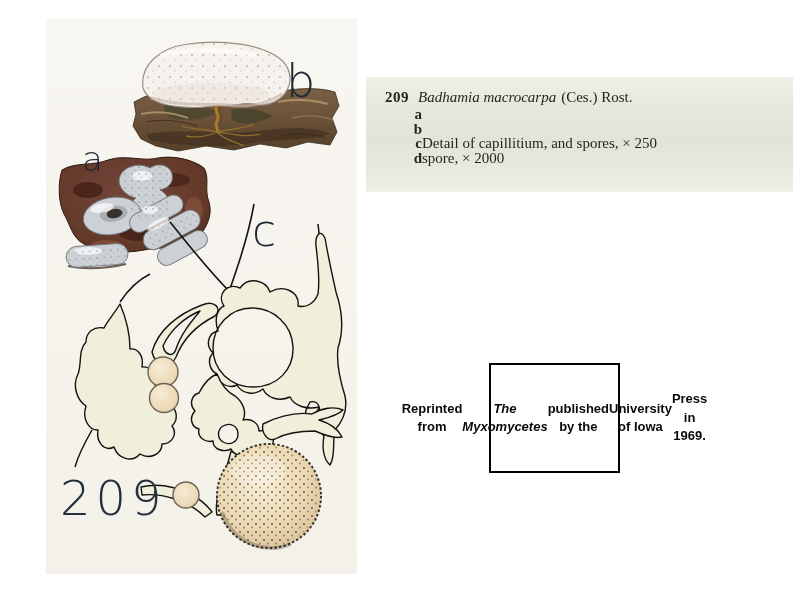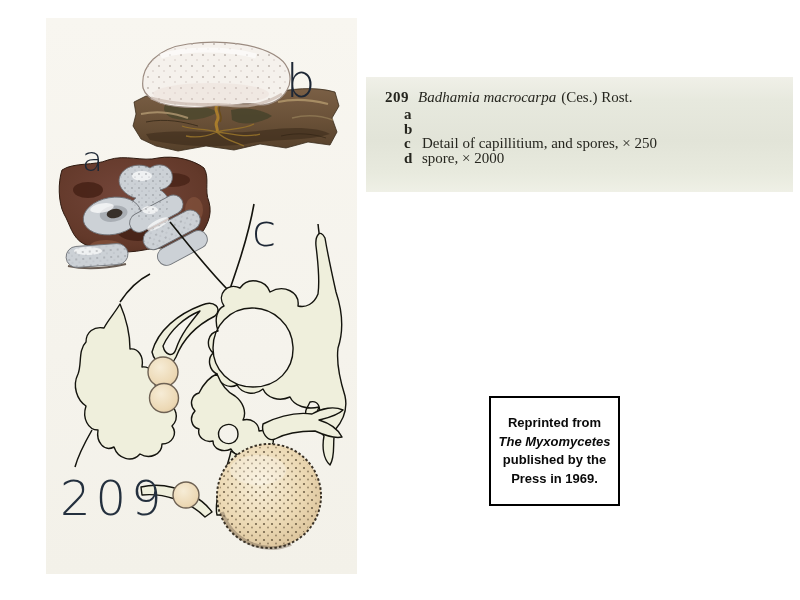--- a/index.html
+++ b/index.html
@@ -13,32 +13,32 @@
   .fig-label{position:absolute;color:#1d2735;font-family:"DejaVu Sans",sans-serif;
              font-weight:300;line-height:1;}
   .lab-a{left:36px;top:124px;font-size:34px;}
   .lab-b{left:240px;top:40px;font-size:46px;}
   .lab-c{left:206px;top:191px;font-size:44px;}
   .lab-209{left:14px;top:456px;font-size:48px;letter-spacing:5px;color:#24303e;}
 
   
   .caption{position:absolute;left:366px;top:77px;width:427px;height:115px;
            background:linear-gradient(180deg,#f0f0e8 0%,#e7e9de 20%,#e2e4d8 55%,#e8eade 84%,#eff0e6 100%);
-           color:#26261f;}
+           color:#26261f;text-align:right;}
   .cap-title{position:absolute;left:19px;top:13px;font-size:15px;line-height:15px;white-space:nowrap;}
   .cap-num{font-weight:bold;letter-spacing:.5px;margin-right:9px;}
   .cap-species{font-style:italic;margin-right:5px;}
   .cap-items{position:absolute;left:38px;top:30px;}
   .cap-item{display:flex;height:14.6px;font-size:15px;line-height:14.6px;white-space:nowrap;}
   .cap-letter{font-weight:bold;width:18px;flex:0 0 18px;}
 
   
-  .reprint{position:absolute;left:489px;top:396px;width:131px;height:110px;
+  .reprint{position:absolute;left:489px;top:363px;width:131px;height:110px;
            box-sizing:border-box;border:2.5px solid #000;background:#fff;
-           display:flex;flex-direction:column;justify-content:center;align-items:center;
+           display:flex;flex-direction:row;justify-content:center;align-items:center;
            font-family:"Liberation Sans",sans-serif;font-size:13px;font-weight:600;
            line-height:18.5px;color:#0a0a0a;text-align:center;}
   .reprint .italic{font-style:italic;}
 </style>
 </head>
 <body>
 
 <div class="canvas">
 
   <section class="plate">
@@ -233,16 +233,17 @@
         <span class="cap-letter">d</span>
         <span>spore, × 2000</span>
       </div>
     </div>
   </section>
 
   <section class="reprint">
     <div>Reprinted from</div>
     <div class="italic">The Myxomycetes</div>
     <div>published by the</div>
+    <div>University of Iowa</div>
     <div>Press in 1969.</div>
   </section>
 
 </div>
 
 </body></html>

